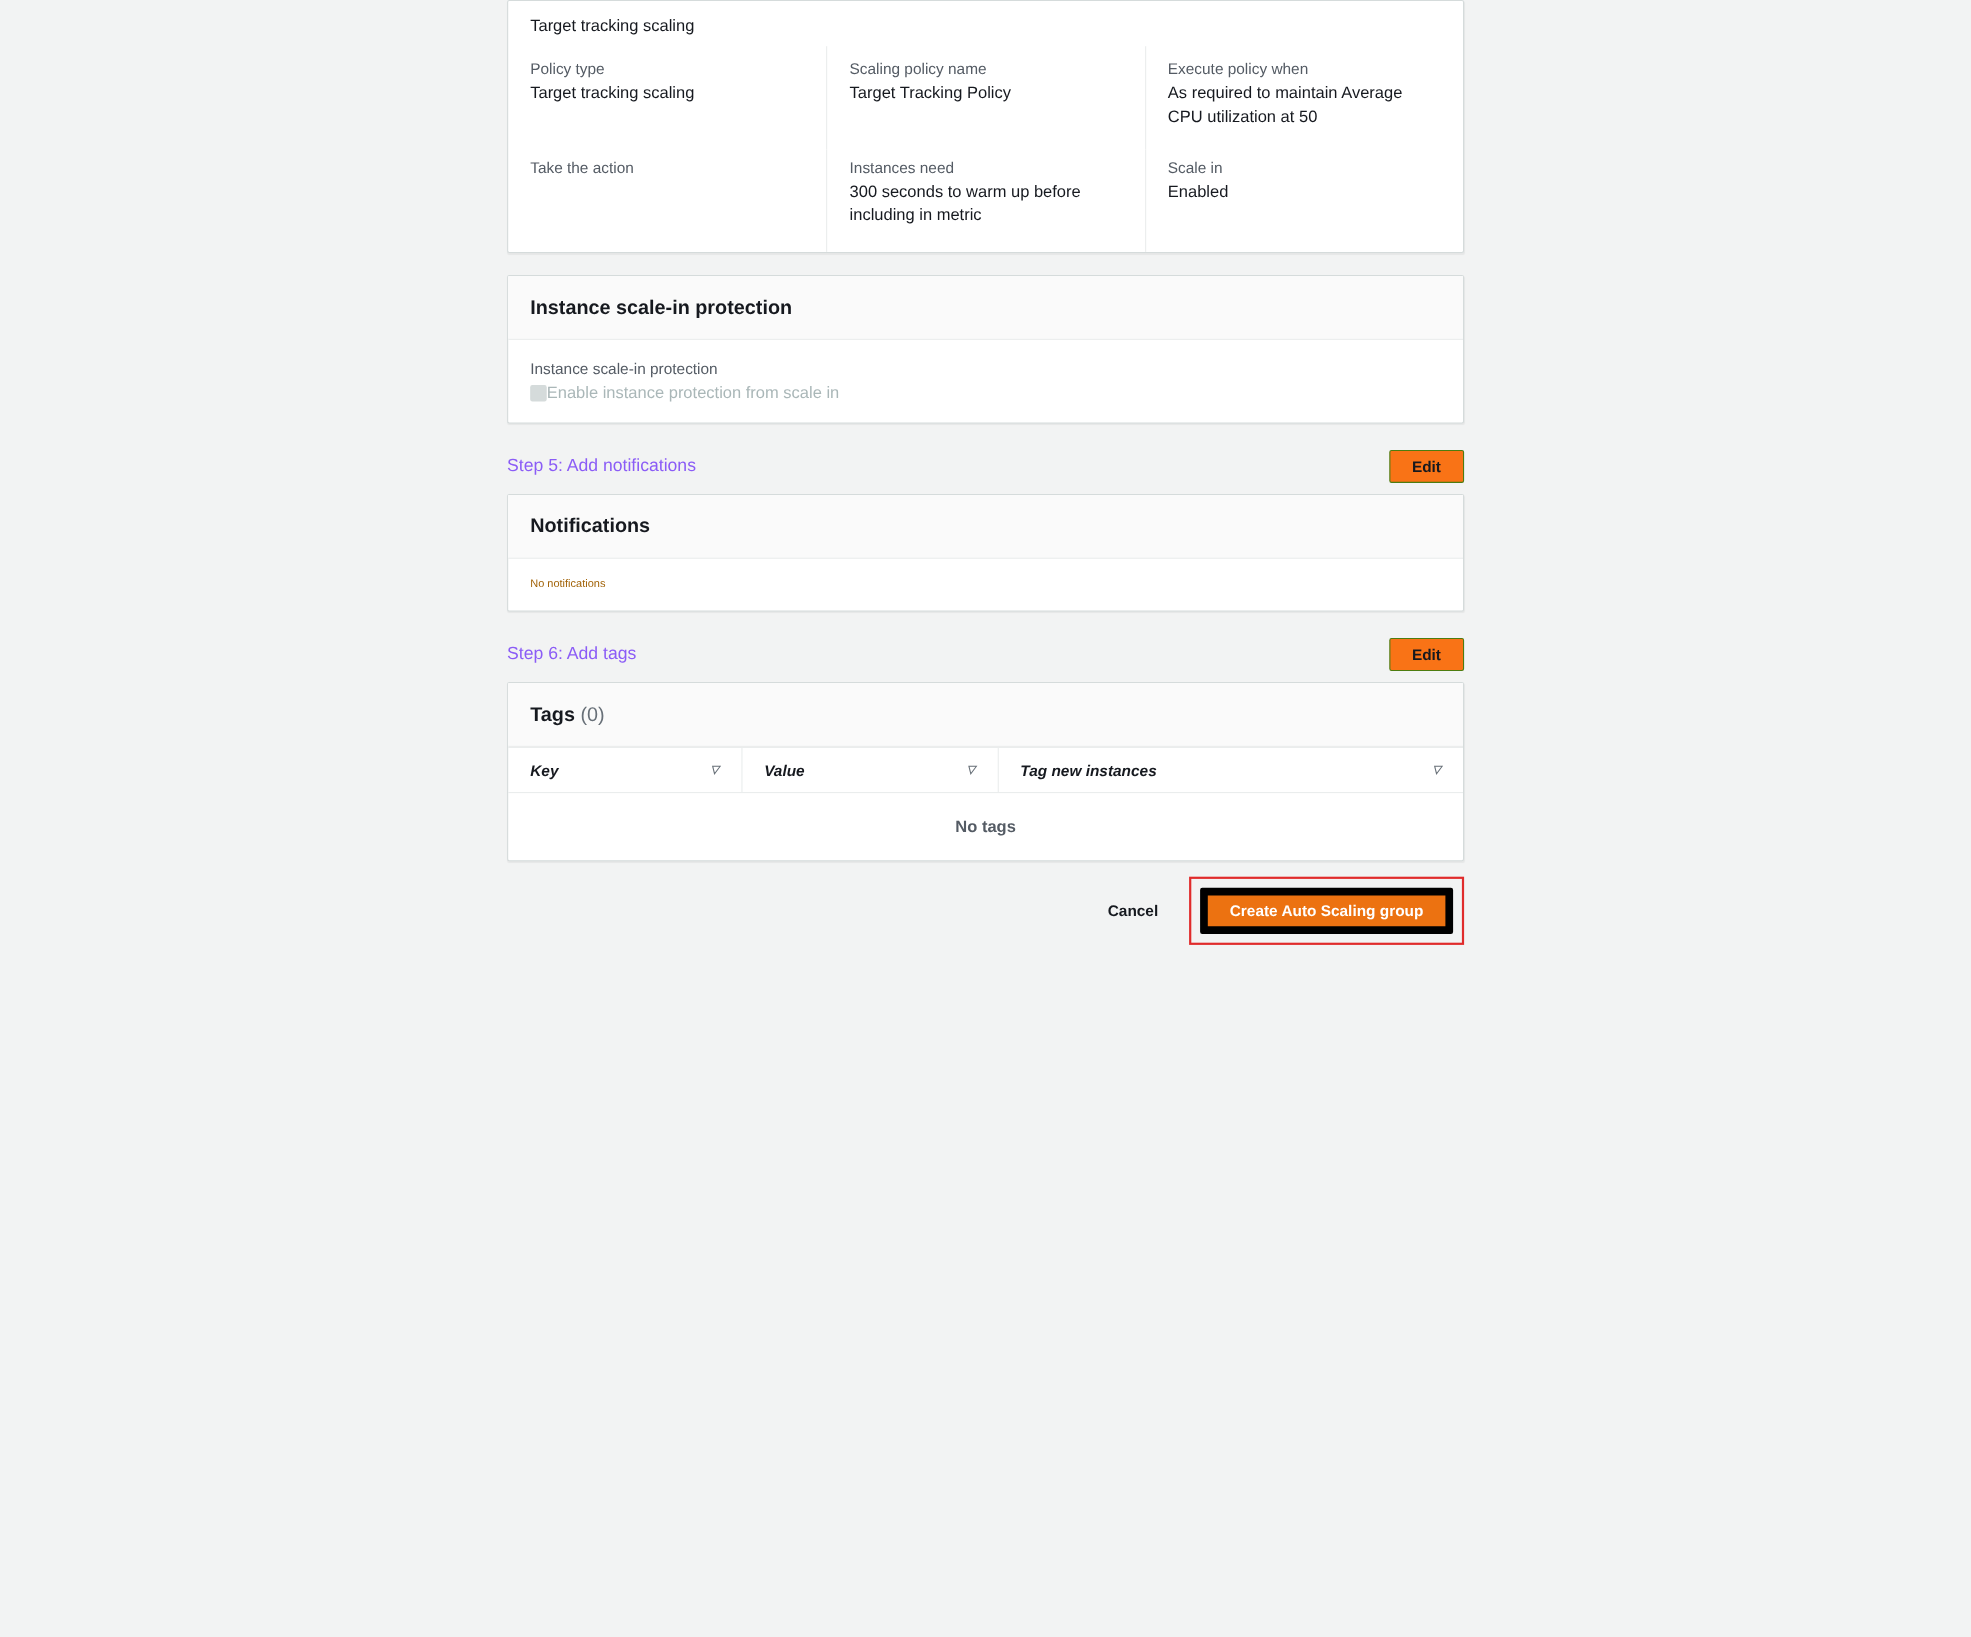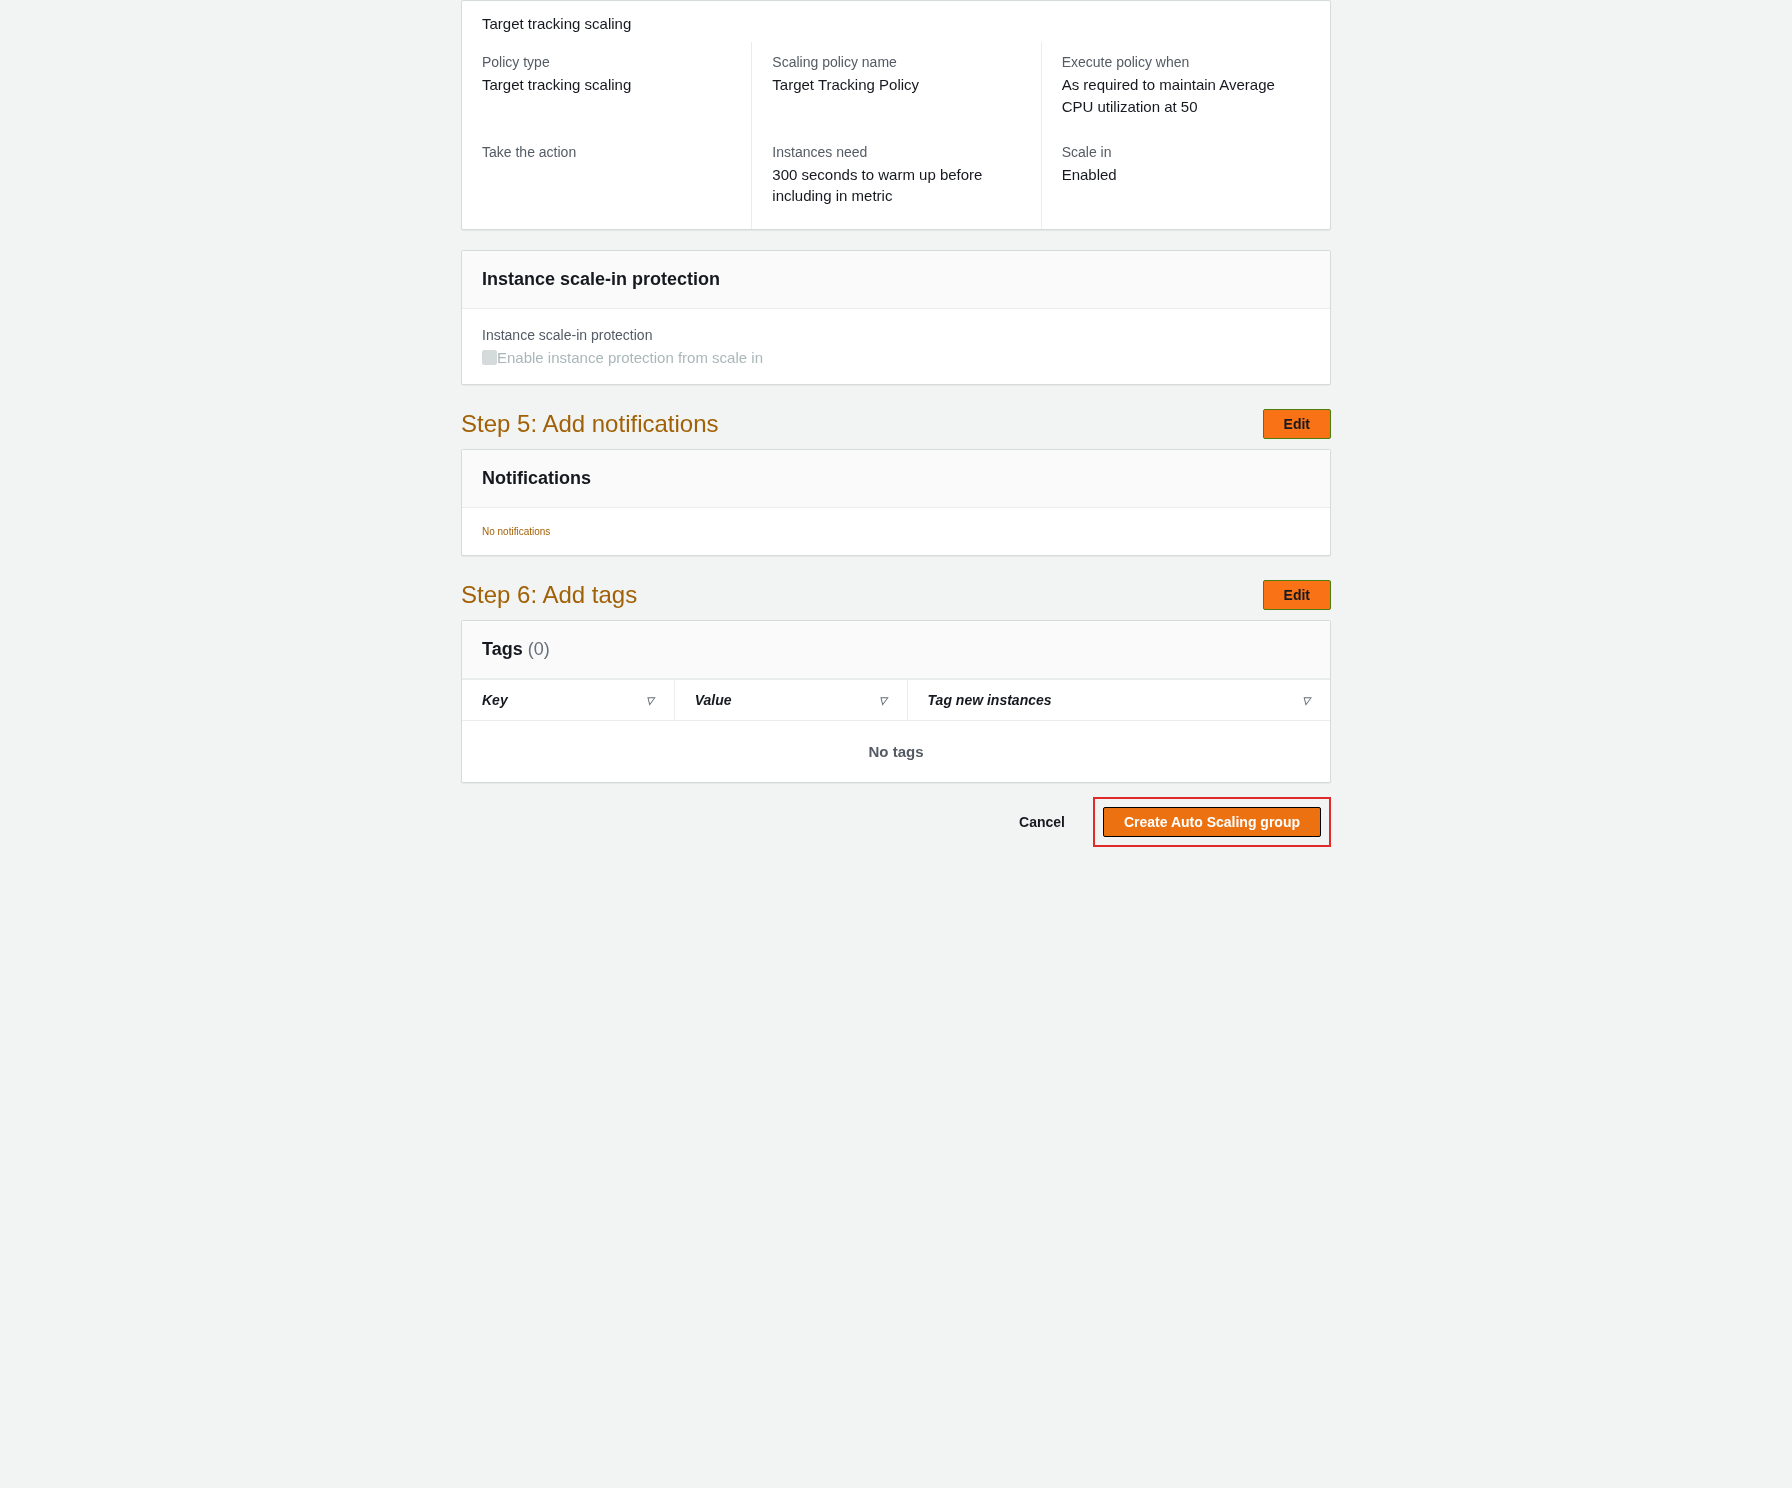--- a/index.html
+++ b/index.html
@@ -68,23 +68,23 @@
       font-size: 15px;
       line-height: 1.45;
     }
     .step-header {
       display: flex;
       align-items: center;
       justify-content: space-between;
       margin: 24px 0 10px 0;
     }
     .step-title {
-      font-size: 24px;
+      font-size: 16px;
       font-weight: 400;
-      color: #a16207;
+      color: #8b5cf6;
     }
     .btn {
       display: inline-flex;
       align-items: center;
       justify-content: center;
       font-weight: 700;
       font-size: 14px;
       padding: 6px 20px;
       border-radius: 2px;
       cursor: pointer;
@@ -96,21 +96,21 @@
       border: none;
       background: none;
       color: #16191f;
       font-weight: 700;
       padding: 6px 16px;
       cursor: pointer;
       font-size: 14px;
     }
     .btn-primary {
       background: #ec7211;
-      border: 1px solid #000000;
+      border: 7px solid #000000;
       color: #fff;
     }
     .sub-label {
       font-size: 14px;
       color: #545b64;
       margin-bottom: 6px;
     }
     .checkbox-row {
       display: flex;
       align-items: center;

